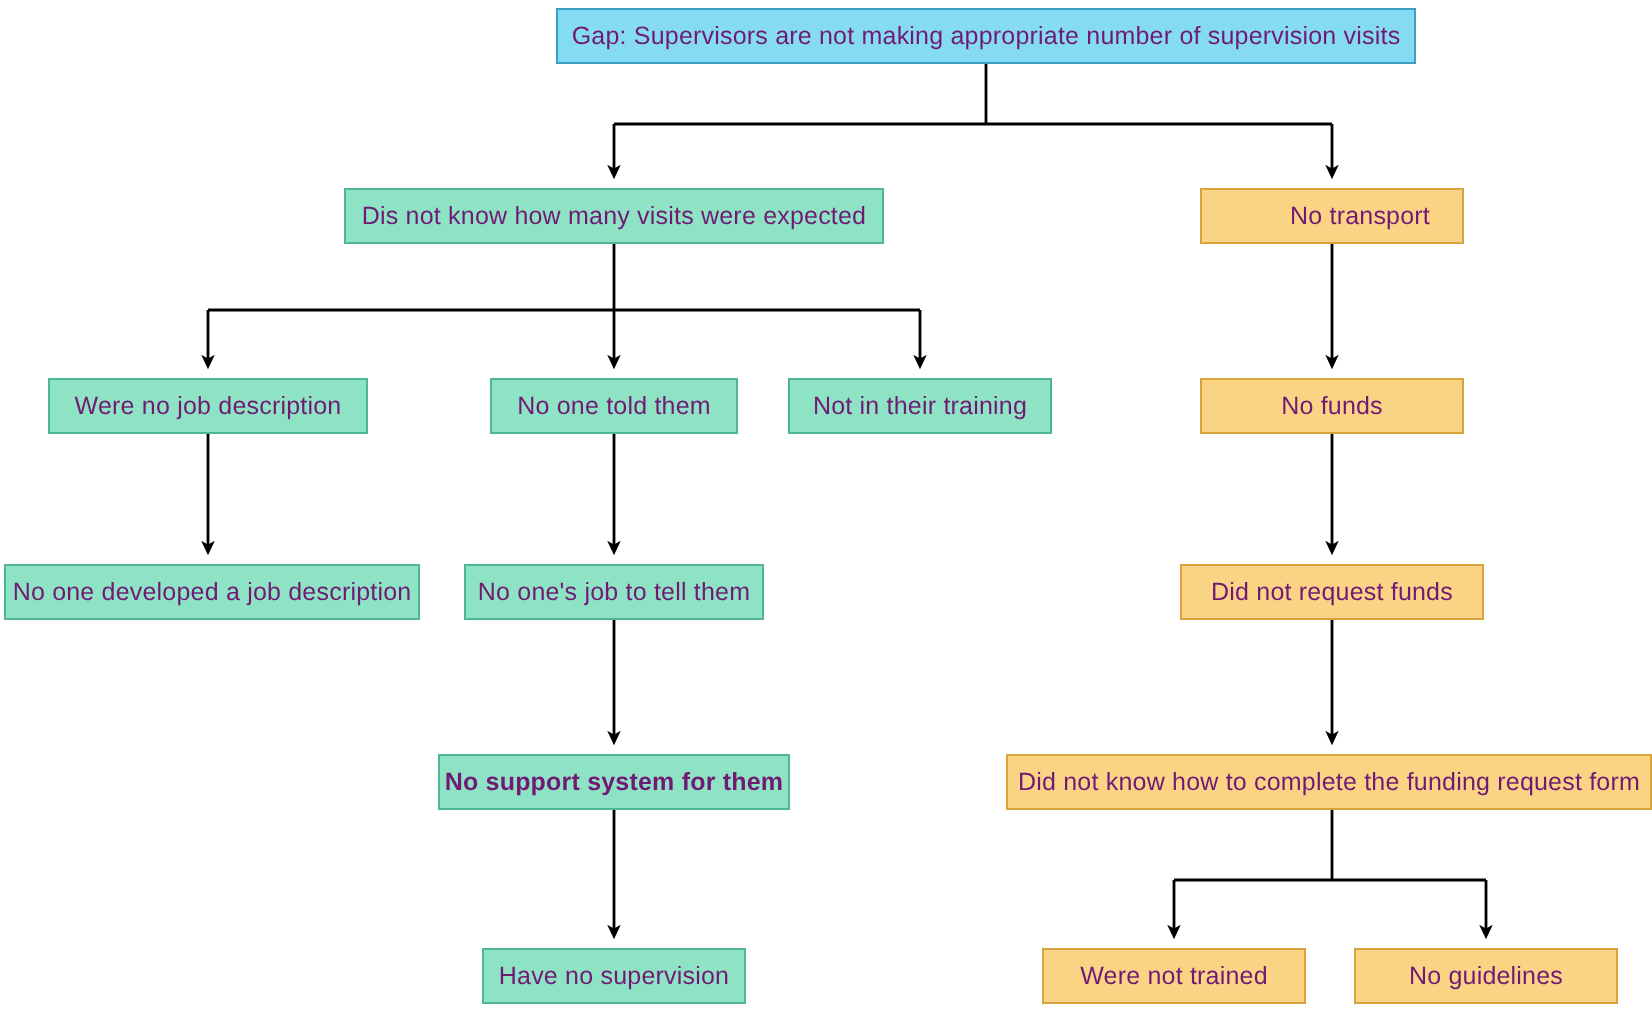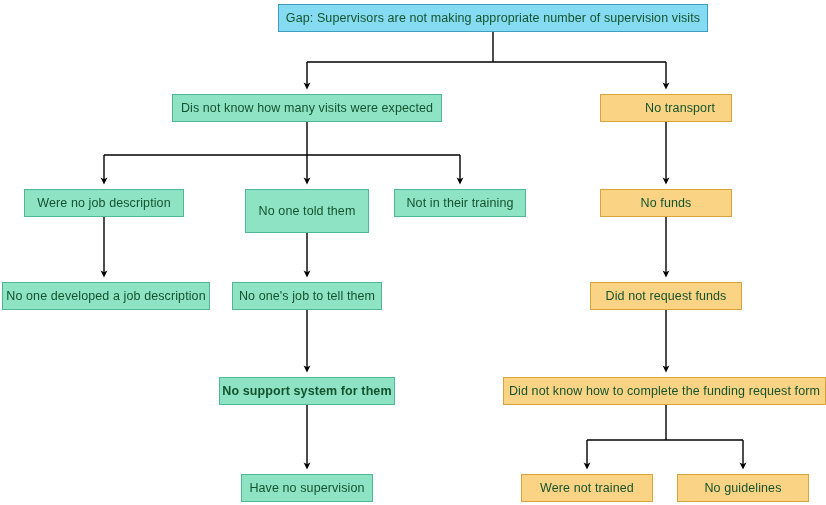--- a/index.html
+++ b/index.html
@@ -27,21 +27,21 @@
   }
   .node {
     position: absolute;
     box-sizing: border-box;
     display: flex;
     align-items: center;
     justify-content: center;
     text-align: left;
     font-size: 12.5px;
     line-height: 1.15;
-    color: #14532d;
+    color: #701a75;
     border-width: 1px;
     border-style: solid;
     white-space: nowrap;
     letter-spacing: 0.1px;
   }
   .node.blue {
     background: #85DCF2;
     border-color: #3E9EBF;
   }
   .node.green {
@@ -102,21 +102,21 @@
   </div>
 
   <div class="node amber" style="left:600px; top:94px; width:132px; height:28px;padding-left:28px;">
     <span>No transport</span>
   </div>
 
   <div class="node green" style="left:24px; top:189px; width:160px; height:28px;">
     <span>Were no job description</span>
   </div>
 
-  <div class="node green" style="left:245px; top:189px; width:124px; height:44px;">
+  <div class="node green" style="left:245px; top:189px; width:124px; height:28px;">
     <span>No one told them</span>
   </div>
 
   <div class="node green" style="left:394px; top:189px; width:132px; height:28px;">
     <span>Not in their training</span>
   </div>
 
   <div class="node amber" style="left:600px; top:189px; width:132px; height:28px;">
     <span>No funds</span>
   </div>

